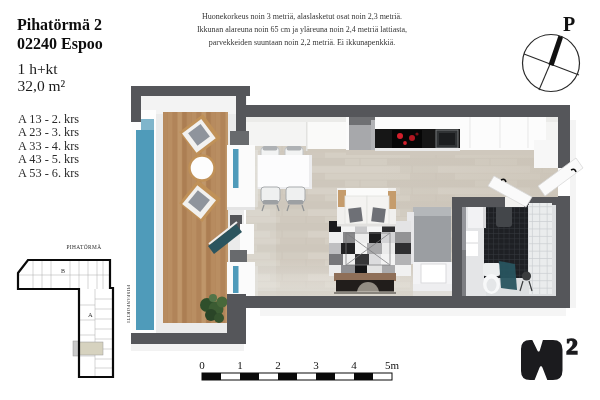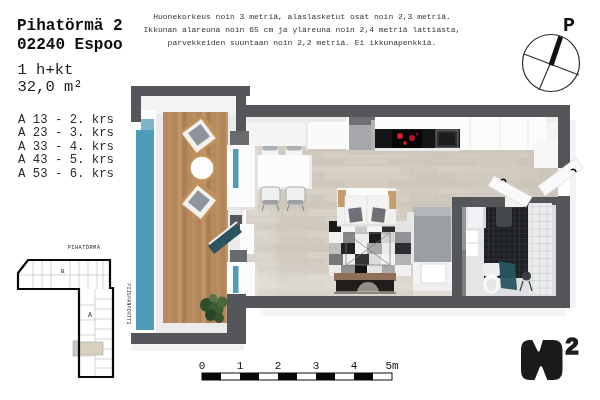--- a/index.html
+++ b/index.html
@@ -1,16 +1,16 @@
 <!DOCTYPE html>
 <html><head>
 <meta charset="utf-8">
 <style>
 html,body{margin:0;padding:0;background:#fff;}
-#page{width:600px;height:400px;position:relative;font-family:Liberation Mono, monospace;}
+#page{width:600px;height:400px;position:relative;font-family:Liberation Serif, serif;}
 svg{display:block;}
 </style>
 </head>
 <body>
 <div id="page">
 <svg width="600" height="400" viewBox="0 0 600 400">
 <defs>
 <pattern id="deckP" width="24" height="300" patternUnits="userSpaceOnUse">
   <rect width="24" height="300" fill="#b4875b"></rect>
   <rect x="0" width="4.2" height="300" fill="#b98e62"></rect>

